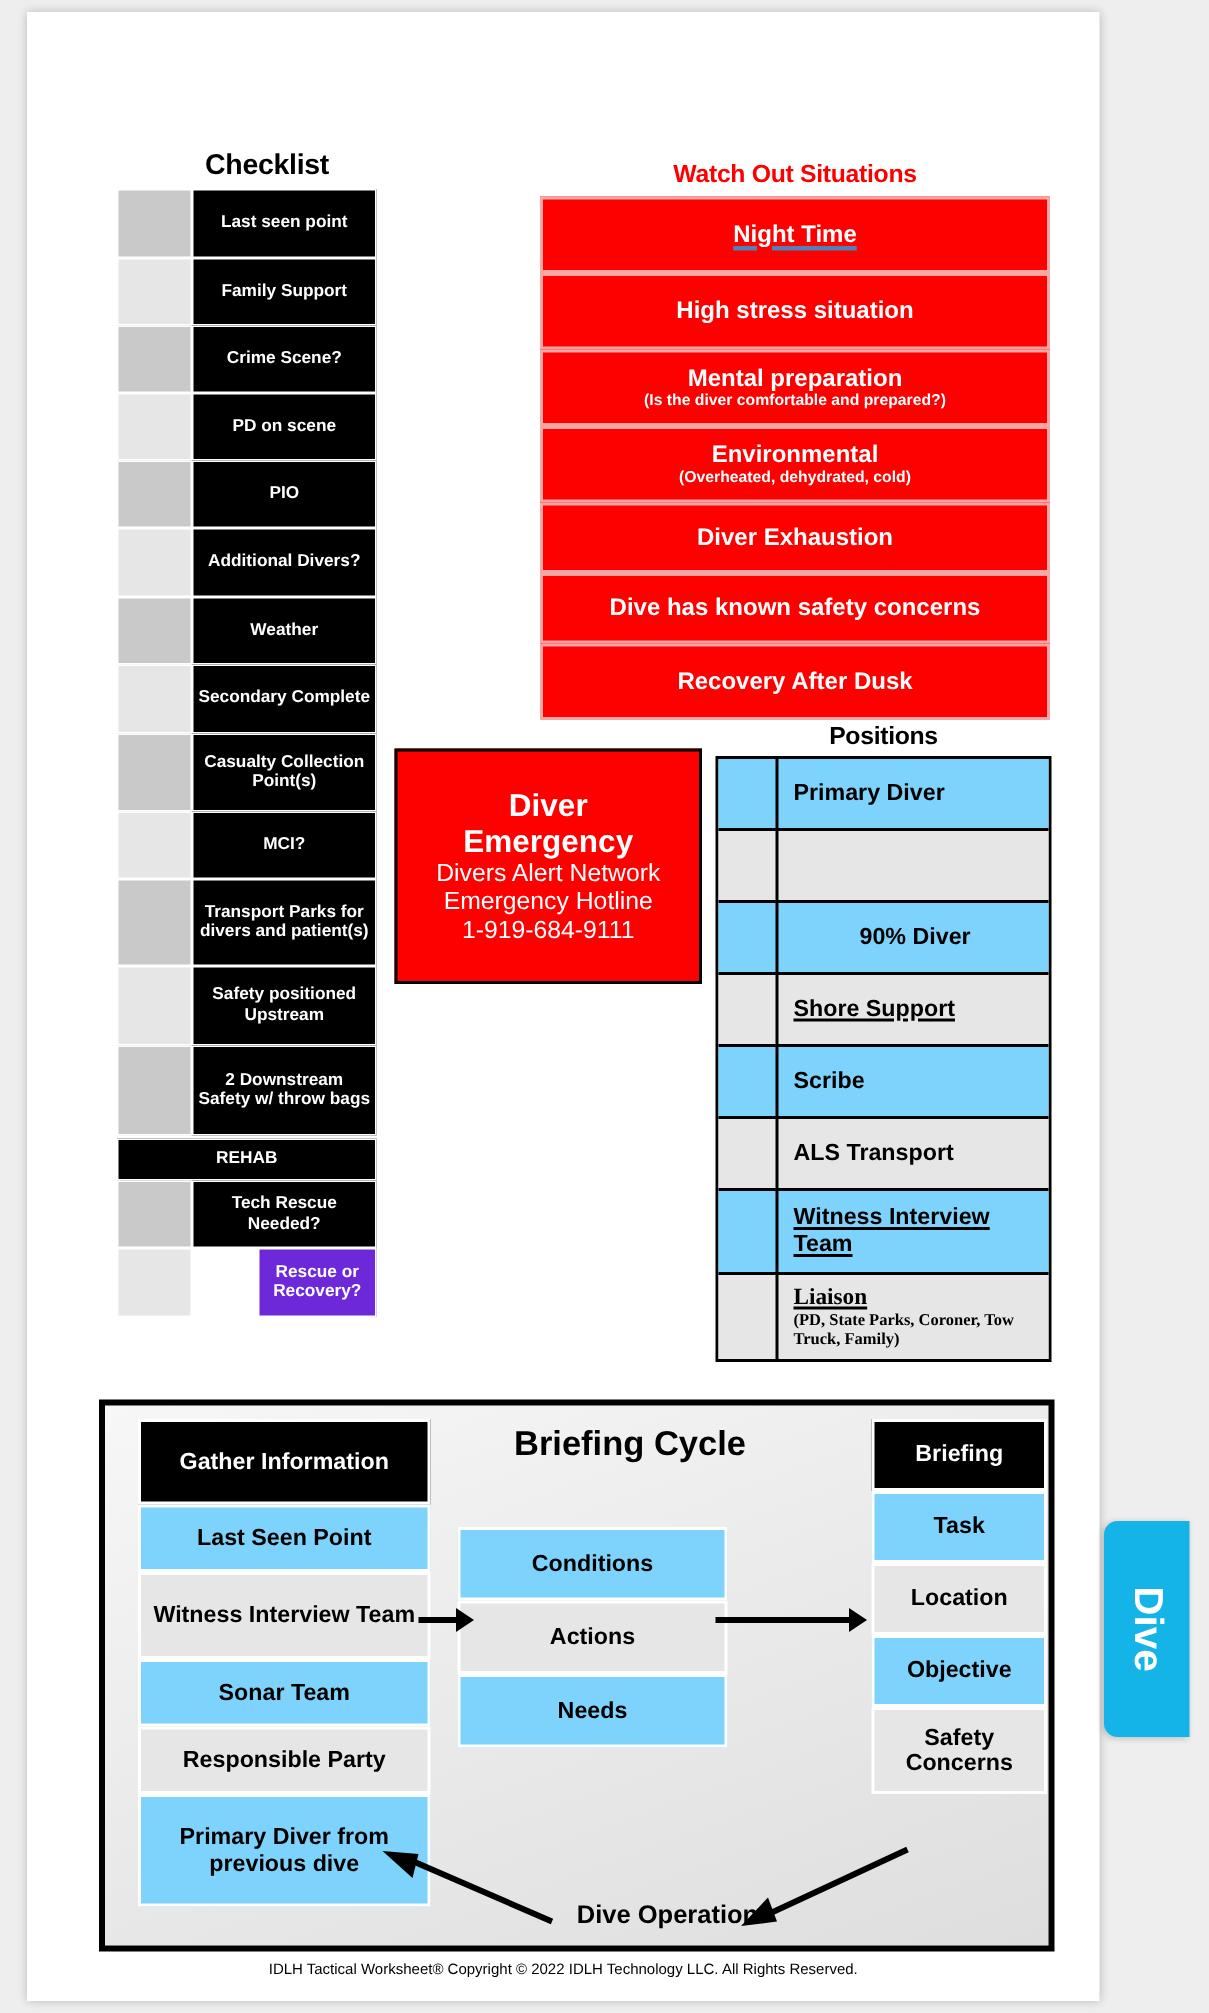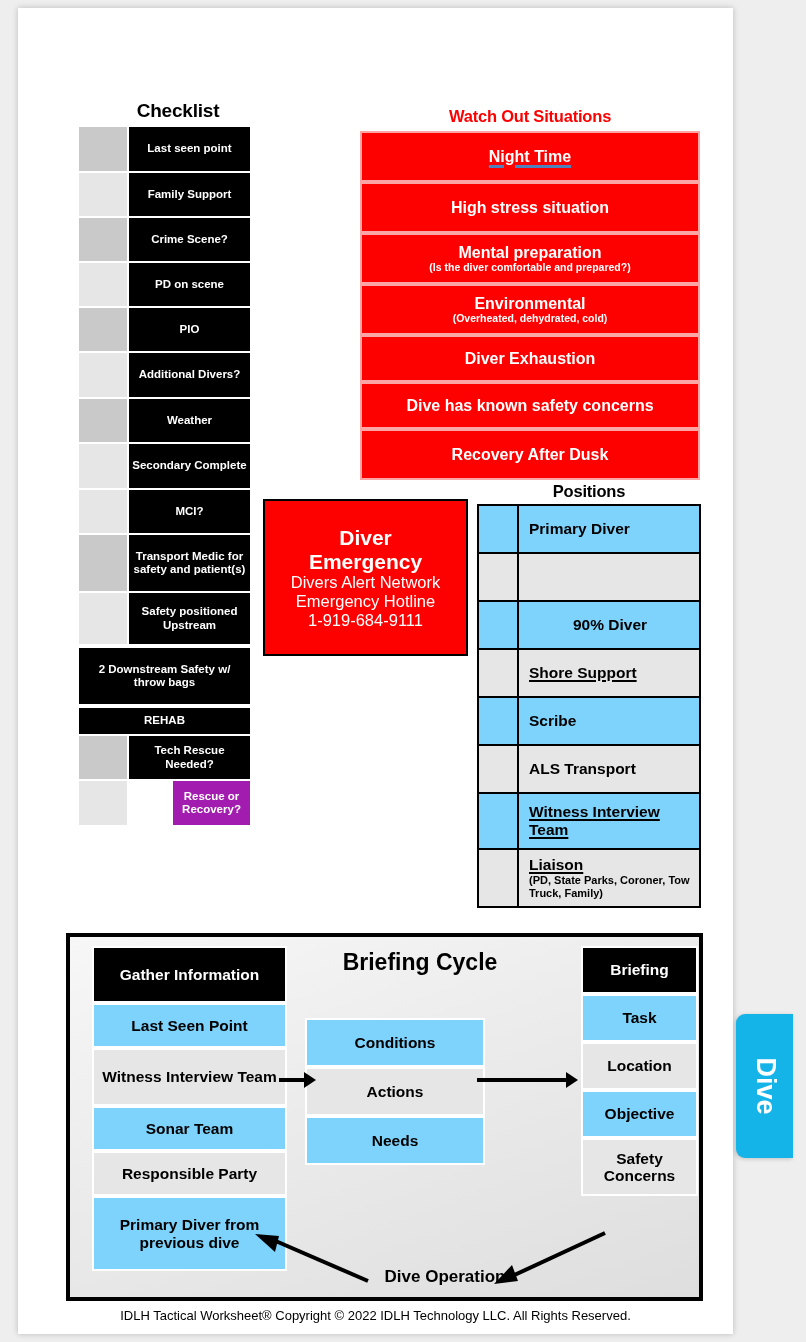--- a/index.html
+++ b/index.html
@@ -39,21 +39,21 @@
     background: #000000;
     color: #ffffff;
     font-size: 11.5px;
     font-weight: bold;
     text-align: center;
     display: flex; align-items: center; justify-content: center;
     line-height: 1.15;
     border: 1px solid #ffffff;
     padding: 2px 3px;
   }
-  .cl-lab.red { background: #a21caf; margin-left: 44px; }
+  .cl-lab.red { background: #6d28d9; margin-left: 44px; }
 
   
   #watch-title {
     position: absolute; left: 342px; top: 99px; width: 340px;
     font-size: 16.5px; color: #fd0000;
   }
   #watch-list { position: absolute; left: 342px; top: 123px; width: 340px; }
   .wo-row {
     background: #fd0000;
     color: #ffffff;
@@ -82,21 +82,21 @@
     align-items: center; justify-content: center;
     text-align: center; line-height: 1.13;
   }
   #emergency .big { font-size: 21px; font-weight: bold; }
   #emergency .sml { font-size: 16.5px; }
 
   
   #positions-title { position: absolute; left: 459px; top: 474px; width: 224px; font-size: 16.5px; }
   #positions { position: absolute; left: 459px; top: 496px; width: 224px; border: 2px solid #000; }
   .ps-row { display: flex; border-bottom: 2px solid #000; }
-  .ps-row:last-child { border-bottom: none; }
+  .ps-row:last-child { border-bottom: none; font-family: Liberation Serif, serif; }
   .ps-box { width: 40px; border-right: 2px solid #000; }
   .ps-lab {
     flex: 1;
     display: flex; flex-direction: column;
     justify-content: center;
     padding: 4px 0 4px 10px;
     line-height: 1.16;
   }
   .ps-main { font-size: 15.5px; font-weight: bold; color: #000; }
   .ps-main.u { text-decoration: underline; text-underline-offset: 2px; text-decoration-thickness: 2px; }
@@ -130,21 +130,21 @@
 
   .arrow { position: absolute; }
   #dive-op {
     position: absolute; left: 285px; top: 330px; width: 180px;
     text-align: center; font-size: 17px; font-weight: bold; color: #000;
   }
 
   
   #footer {
     position: absolute; left: 0; top: 1300px; width: 715px;
-    text-align: center; font-size: 13px; color: #000;
+    text-align: center; font-size: 10px; color: #000;
   }
 
   
   #dive-tab {
     position: absolute; left: 736px; top: 1014px;
     width: 57px; height: 144px;
     background: #14b3e8;
     border-radius: 9px 0 0 9px;
     box-shadow: -1px 1px 4px rgba(0,0,0,0.18);
   }
@@ -189,33 +189,37 @@
           <div class="cl-lab">Additional Divers?</div>
         </div>
         <div class="cl-row" style="height: 45px;">
           <div class="cl-box sh-a"></div>
           <div class="cl-lab">Weather</div>
         </div>
         <div class="cl-row" style="height: 46px;">
           <div class="cl-box sh-b"></div>
           <div class="cl-lab">Secondary Complete</div>
         </div>
+        <div class="cl-row" style="height: 52px;">
+          <div class="cl-box sh-a"></div>
+          <div class="cl-lab">Casualty Collection Point(s)</div>
+        </div>
         <div class="cl-row" style="height: 45px;">
           <div class="cl-box sh-b"></div>
           <div class="cl-lab">MCI?</div>
         </div>
         <div class="cl-row" style="height: 58px;">
           <div class="cl-box sh-a"></div>
-          <div class="cl-lab">Transport Medic for safety and patient(s)</div>
+          <div class="cl-lab">Transport Parks for divers and patient(s)</div>
         </div>
         <div class="cl-row" style="height: 53px;">
           <div class="cl-box sh-b"></div>
           <div class="cl-lab">Safety positioned Upstream</div>
         </div>
-        <div class="cl-row" style="height: 60px; flex-direction: column;">
+        <div class="cl-row" style="height: 60px;">
           <div class="cl-box sh-a"></div>
           <div class="cl-lab">2 Downstream Safety w/ throw bags</div>
         </div>
         <div class="cl-row" style="height: 30px; flex-direction: column;">
           <div class="cl-box sh-b"></div>
           <div class="cl-lab">REHAB</div>
         </div>
         <div class="cl-row" style="height: 45px;">
           <div class="cl-box sh-a"></div>
           <div class="cl-lab">Tech Rescue Needed?</div>

